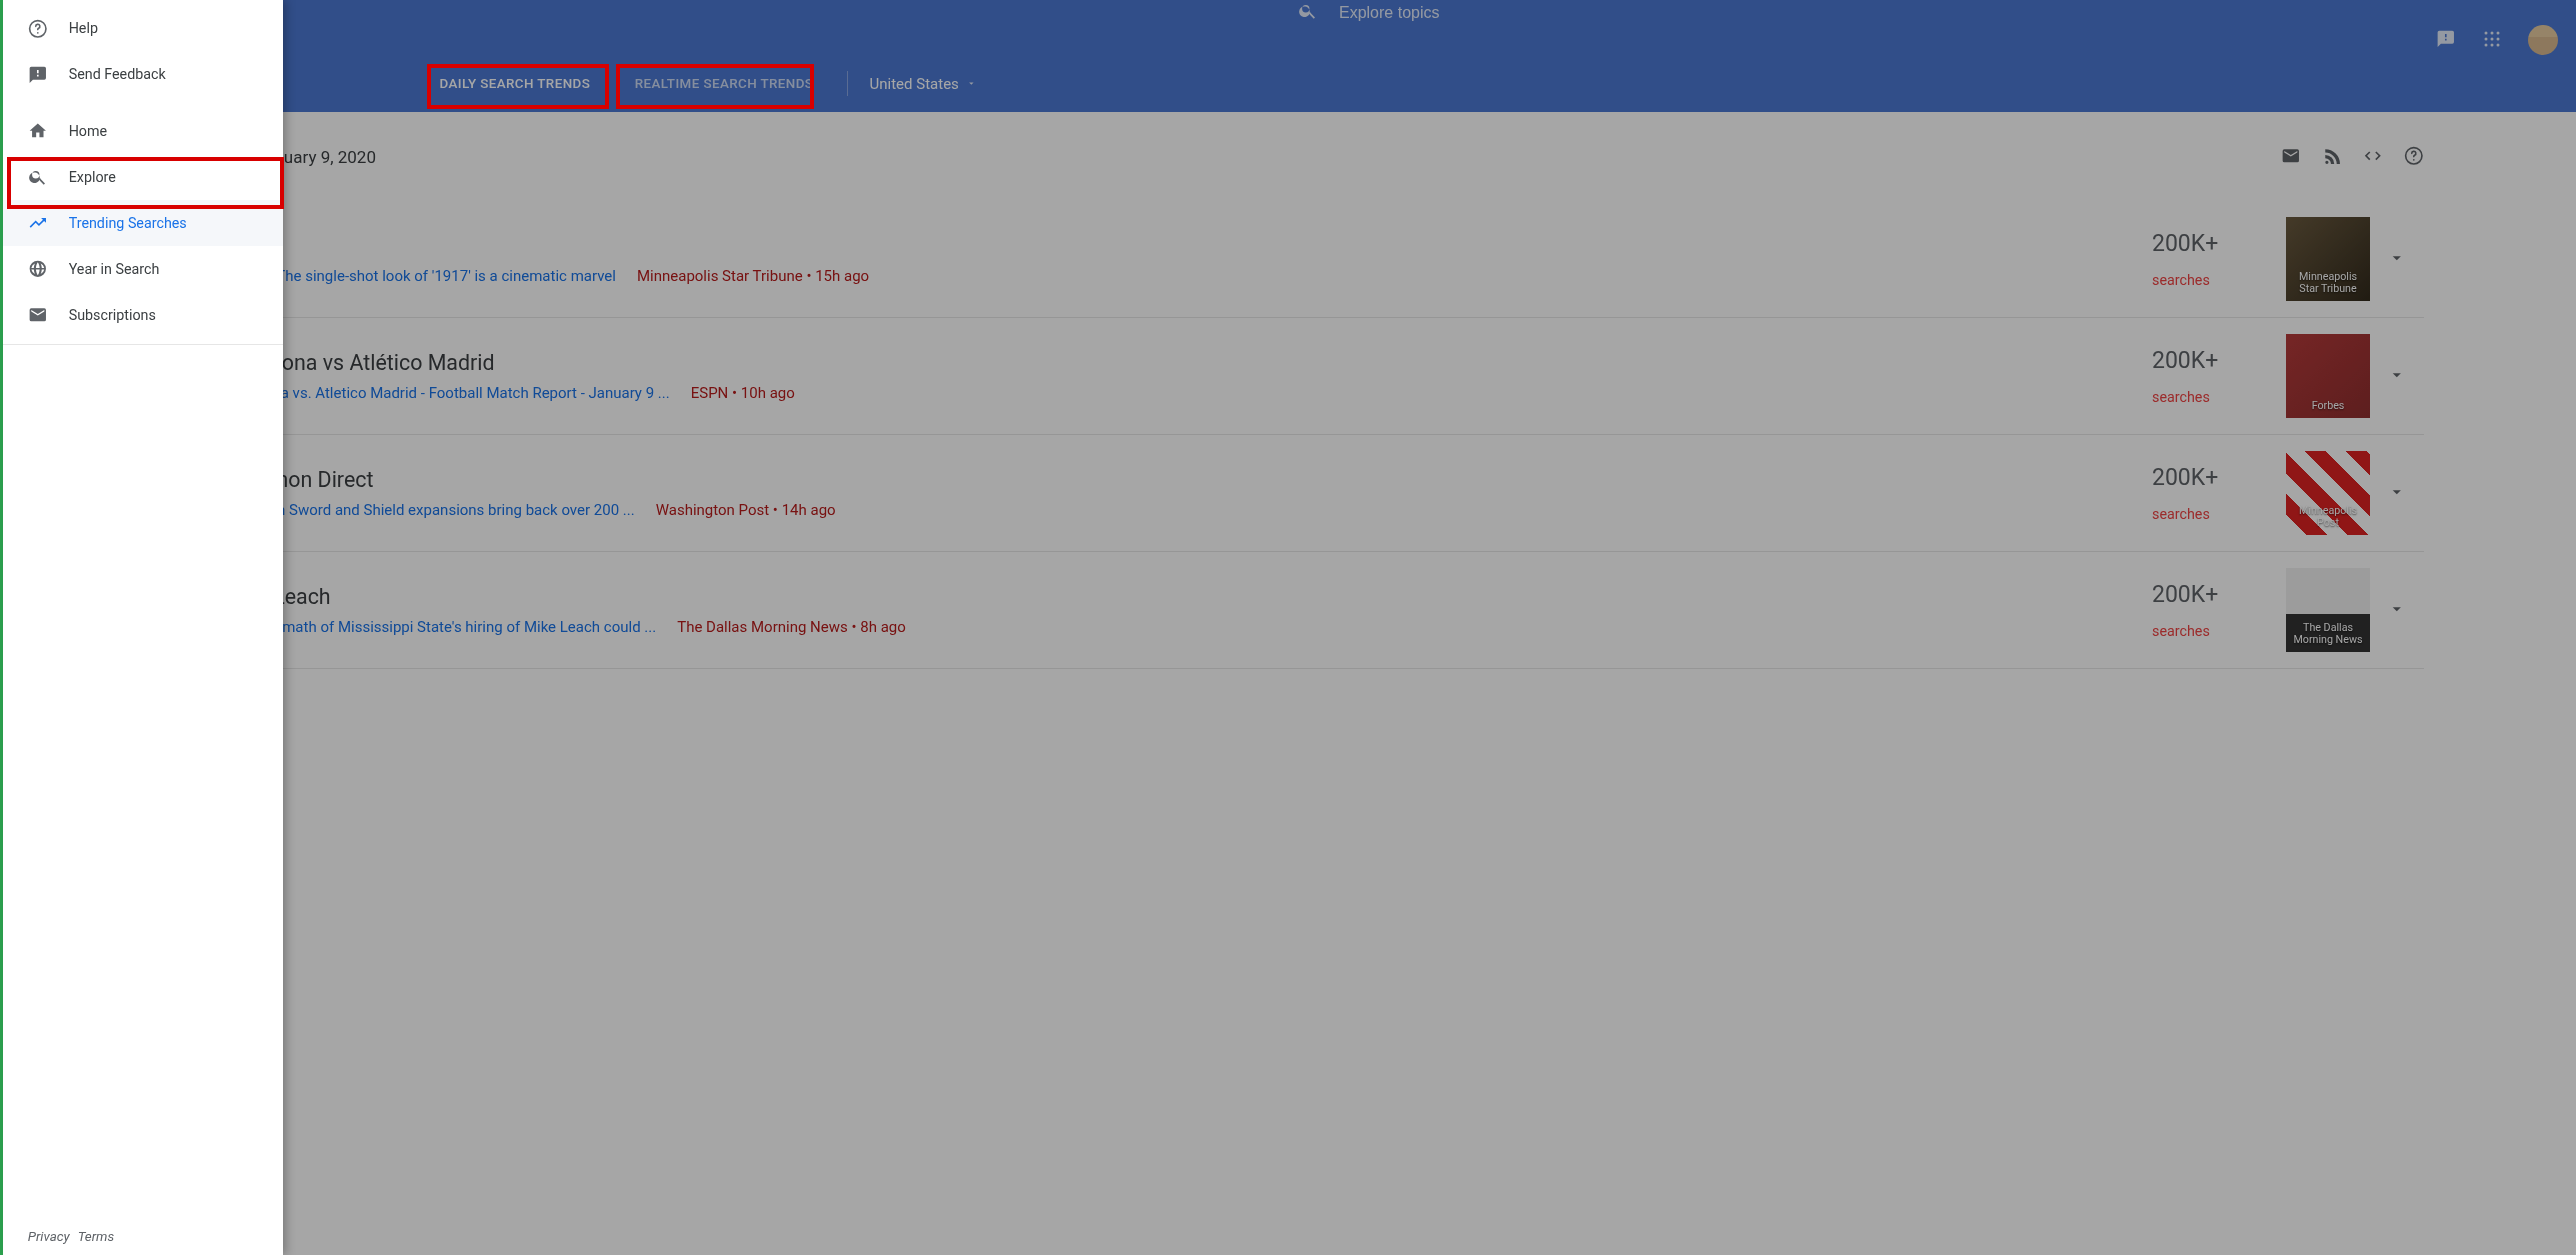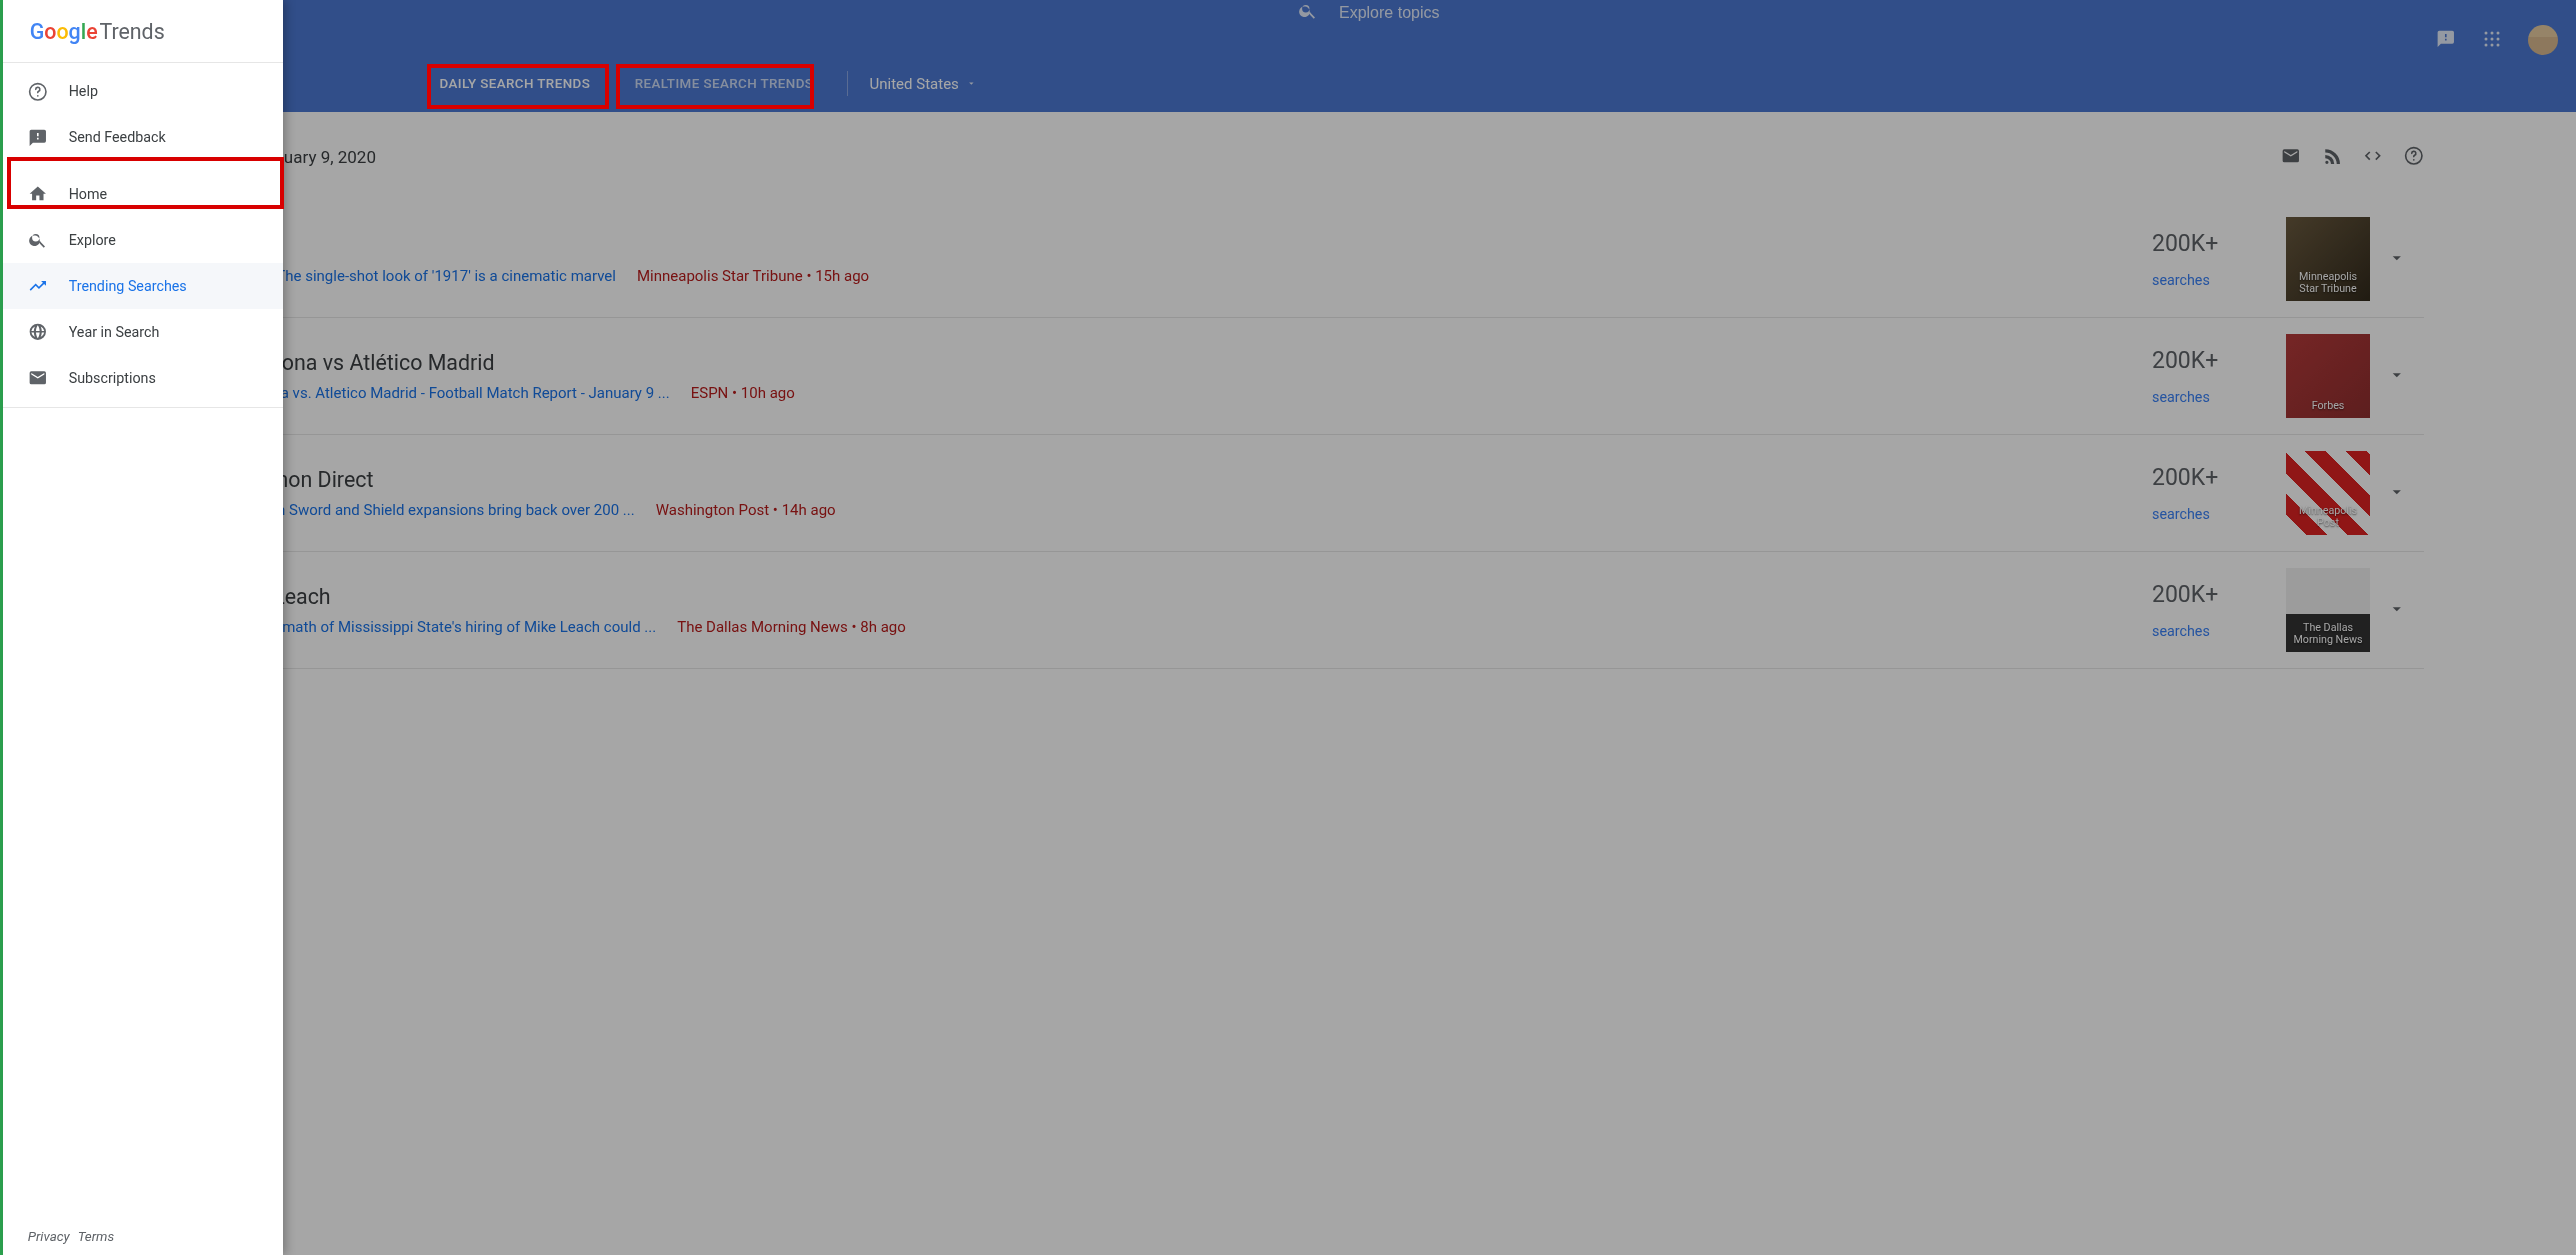--- a/index.html
+++ b/index.html
@@ -36,21 +36,21 @@
 
     .trend-item { display: flex; align-items: center; padding: 16px 0; border-bottom: 0.9px solid #e6e6e6; min-height: 116px; }
     .trend-index { width: 43px; font-size: 18px; color: #6d6d6d; }
     .trend-main  { flex: 1; min-width: 0; }
     .trend-title { font-size: 21.4px; color: #3c4043; margin-bottom: 9px; white-space: nowrap; overflow: hidden; text-overflow: ellipsis; }
     .trend-snippet { font-size: 15px; white-space: nowrap; overflow: hidden; text-overflow: ellipsis; }
     .snippet-link { color: #1a73e8; }
     .snippet-meta { color: #b91c1c; margin-left: 21px; }
     .trend-stats { width: 134px; text-align: left; }
     .trend-count { font-size: 23px; color: #5f6368; }
-    .trend-searches { font-size: 14.3px; color: #3b82f6; margin-top: 15px; }
+    .trend-searches { font-size: 14.3px; color: #ef4444; margin-top: 15px; }
     .thumb { width: 84px; height: 84px; background: #999; position: relative; border-radius: 0; overflow: hidden; }
     .thumb-bg1 { background: linear-gradient(135deg,#6a5a3f,#322a1c); }
     .thumb-bg2 { background: linear-gradient(135deg,#b53a3a,#8f2f2f); }
     .thumb-bg3 { background: repeating-linear-gradient(45deg,#fff 0 14.3px,#d22 14.3px 29px); }
     .thumb-bg4 { background: linear-gradient(180deg,#f0f0f0 55%,#333 55%); }
     .thumb-label { position: absolute; bottom: 5.4px; left: 0; right: 0; text-align: center; color: #fff; font-size: 10.7px; line-height: 1.15; padding: 0 3.6px; text-shadow: 0 0.9px 1.8px rgba(0,0,0,.6); }
     .expand { width: 54px; text-align: center; color: #5f6368; cursor: pointer; }
 
     
     .scrim { position: absolute; inset: 0; background: rgba(0,0,0,.35); }
@@ -208,23 +208,20 @@
     <div class="expand"><svg width="19.6" height="19.6" viewBox="0 0 24 24" fill="#5f6368">
           <path d="M7 10l5 5 5-5z"></path>
         </svg></div>
   </div>
 </div>
 
 <div class="scrim"></div>
 <div class="green-edge"></div>
 
 <div class="drawer">
-  <div class="logo-area">
-    <span class="google"><span class="g-b">G</span><span class="g-r">o</span><span class="g-y">o</span><span class="g-b">g</span><span class="g-g">l</span><span class="g-r">e</span><span class="trends">Trends</span></span>
-  </div>
 
   <div class="nav-group" style="border-bottom:none;">
     <div class="nav-item">
       <svg viewBox="0 0 24 24" fill="none" stroke="#5f6368" stroke-width="2">
           <circle cx="12" cy="12" r="10"></circle>
           <path d="M9.5 9a2.5 2.5 0 1 1 3.5 2.3c-.9.4-1 1-1 1.7" stroke-linecap="round"></path>
           <circle cx="12" cy="17" r="1" fill="#5f6368" stroke="none"></circle>
         </svg>
       <span>Help</span>
     </div>

